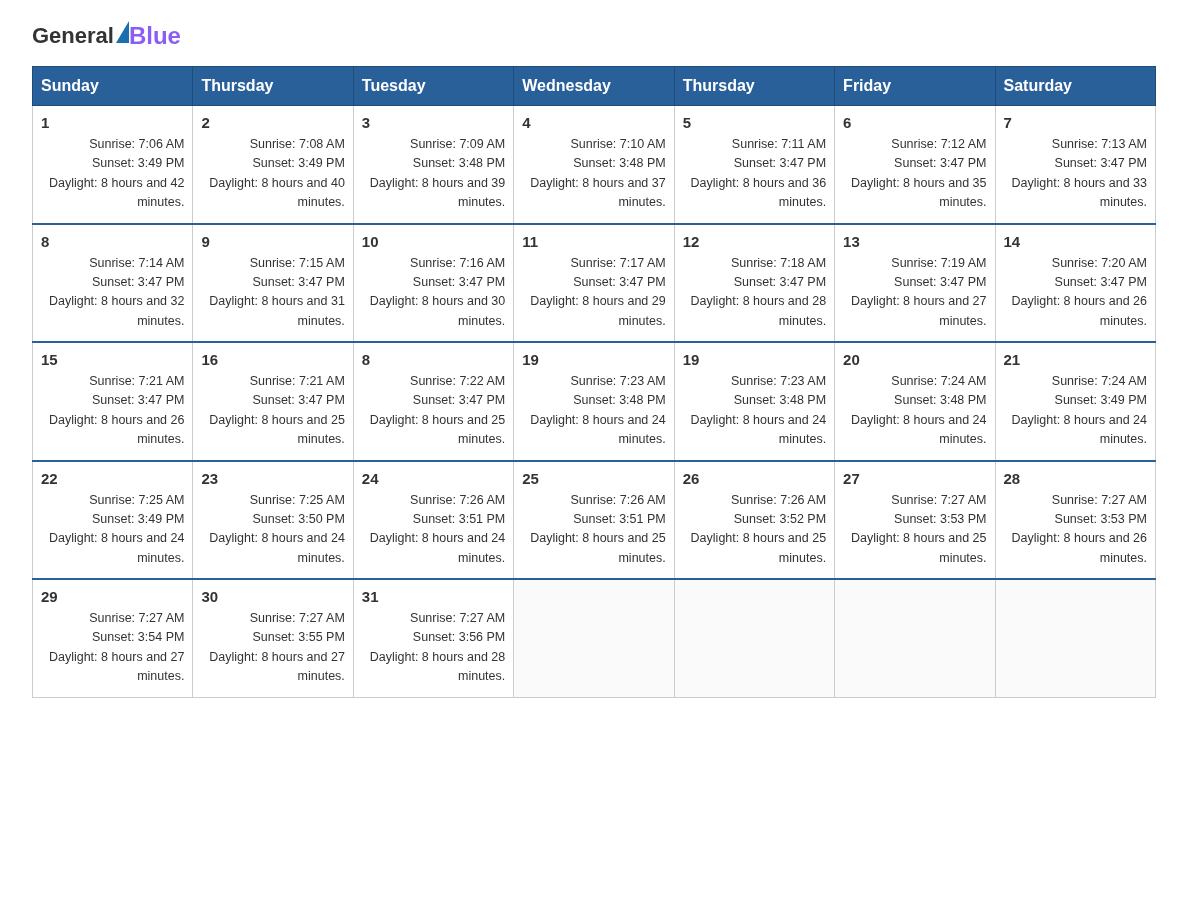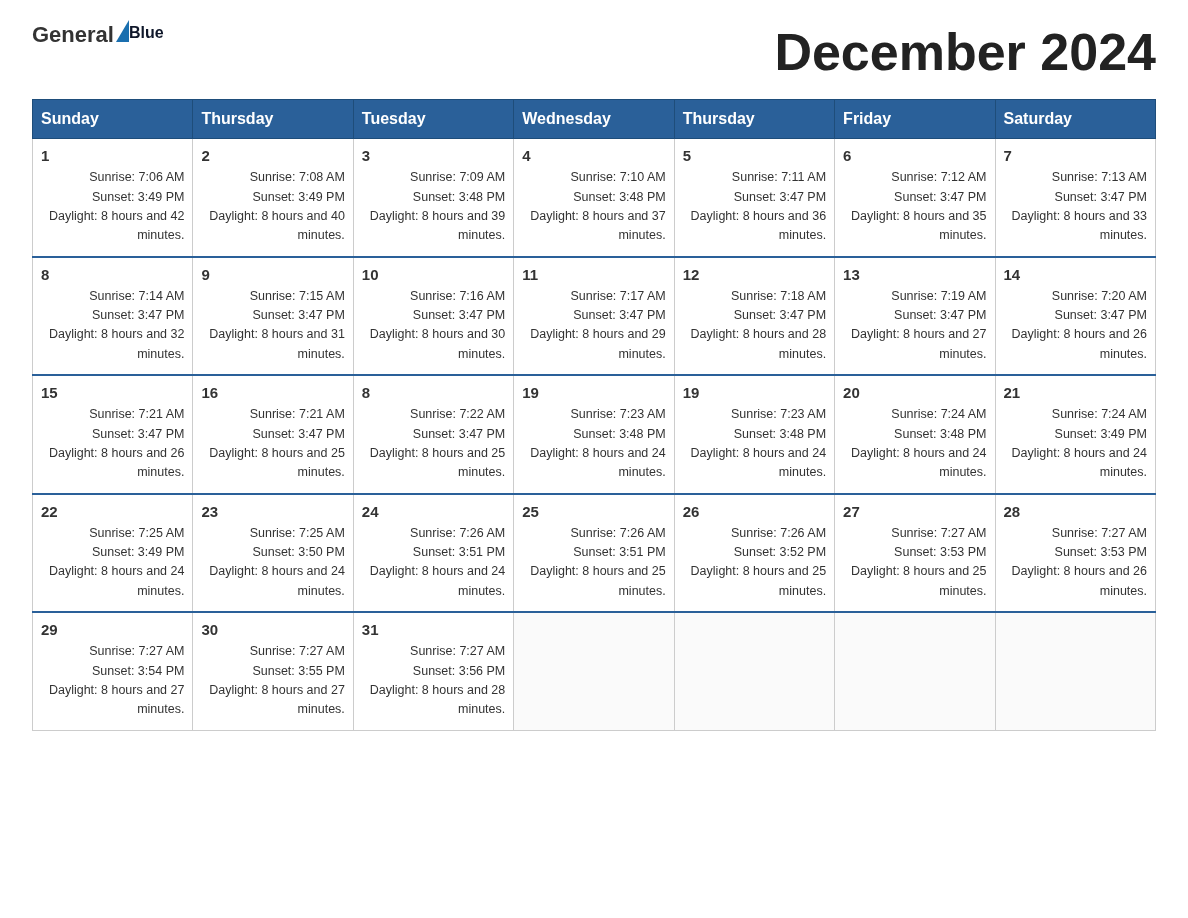--- a/index.html
+++ b/index.html
@@ -20,23 +20,23 @@
       display: flex;
       align-items: center;
     }
     .logo-text-general {
       font-size: 22px;
       font-weight: bold;
       color: #333;
       line-height: 1;
     }
     .logo-text-blue {
-      font-size: 16px;
-      font-weight: bold;
-      color: #0f172a;
+      font-size: 24px;
+      font-weight: bold;
+      color: #8b5cf6;
       line-height: 1;
       margin-top: 28px;
     }
     .logo-triangle {
       width: 0;
       height: 0;
       border-left: 13px solid transparent;
       border-bottom: 22px solid #1a6faf;
       display: inline-block;
       margin-left: 2px;
@@ -118,21 +118,20 @@
       <div class="logo-row1">
         <span class="logo-text-general">General</span>
         <span class="logo-triangle"></span>
       </div>
       <div>
         <span class="logo-text-blue">Blue</span>
       </div>
     </div>
   </div>
   <div class="title-area">
-    <div class="month-title">December 2024</div>
   </div>
 </div>
 
 <table class="calendar-table">
   <thead>
     <tr>
       <th>Sunday</th>
       <th>Thursday</th>
       <th>Tuesday</th>
       <th>Wednesday</th>

